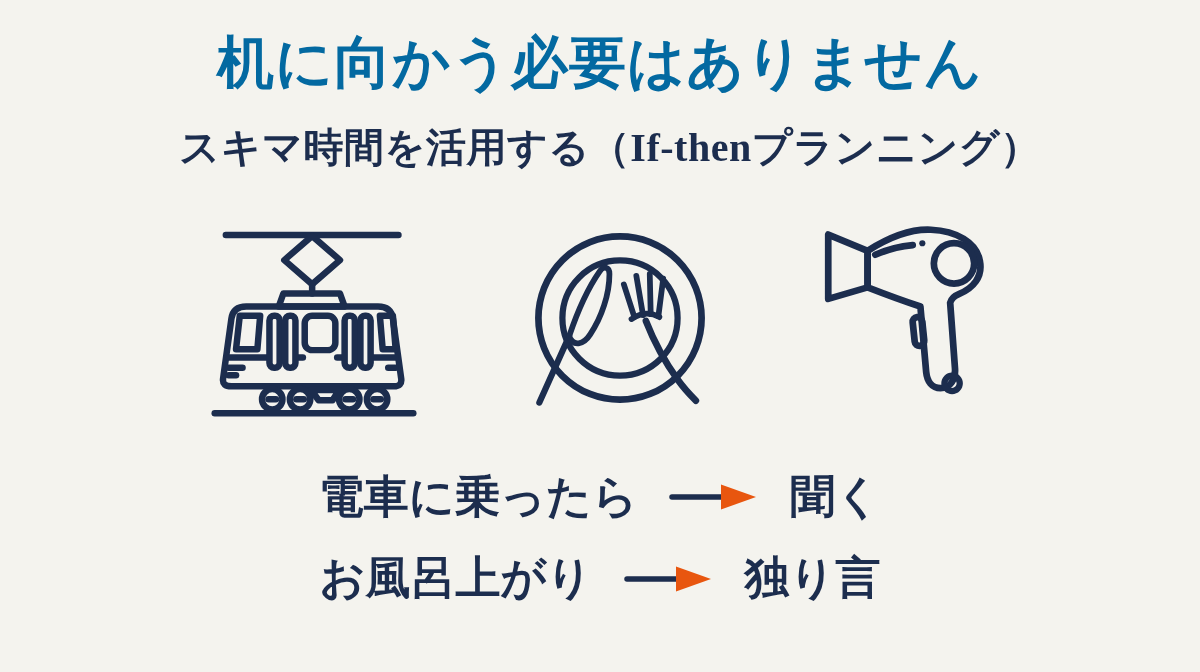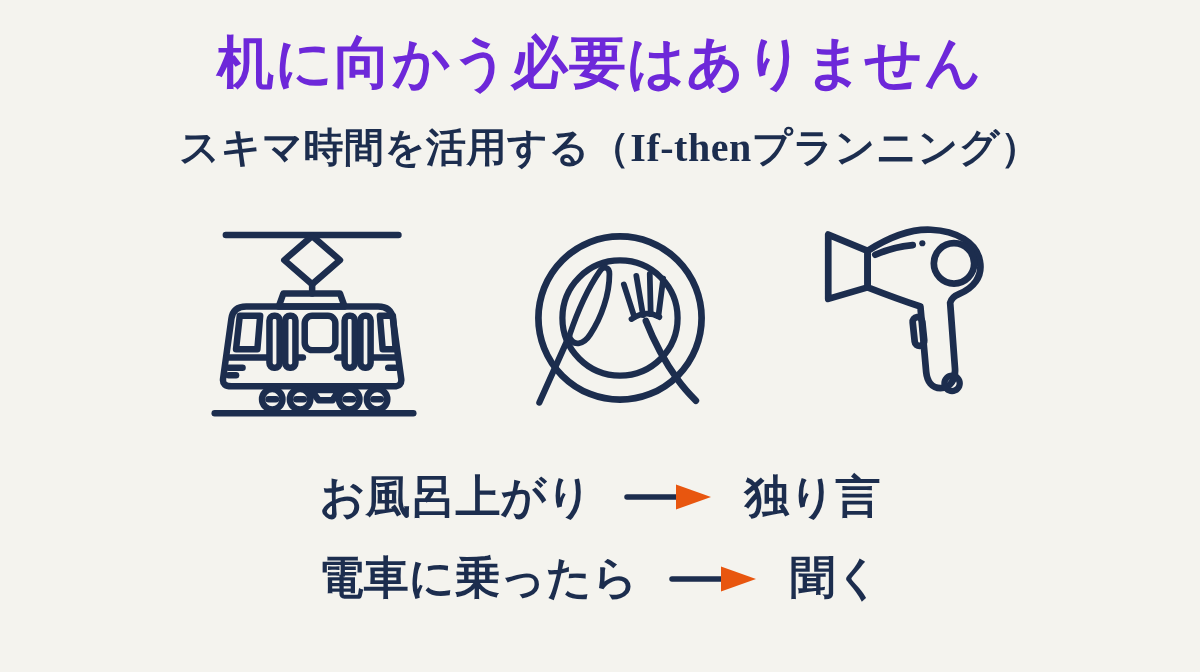--- a/index.html
+++ b/index.html
@@ -16,21 +16,21 @@
     display: flex;
     flex-direction: column;
     align-items: center;
     color: #1c2d4e;
   }
   .title {
     font-size: 57px;
     font-weight: 800;
     letter-spacing: 1px;
     line-height: 1.15;
-    color: #6d28d9;
+    color: #0369a1;
     text-align: center;
   }
   .subtitle {
     margin-top: 24px;
     font-family: "Liberation Serif", "DejaVu Serif", serif;
     font-size: 40px;
     font-weight: 600;
     letter-spacing: 0.5px;
     color: #1c2d4e;
     text-align: center;
@@ -139,36 +139,36 @@
           <circle cx="148" cy="166" r="8" stroke-width="6.5"></circle>
         </g>
       </svg>
     </div>
 
   </div>
 
   <div class="rules">
 
     <div class="rule-row">
+      <span>電車に乗ったら</span>
+      <span class="rule-arrow">
+        <svg width="92" height="30" viewBox="0 0 92 30" aria-hidden="true">
+          <line x1="4" y1="15" x2="55" y2="15" stroke="#1c2d4e" stroke-width="5.5" stroke-linecap="round"></line>
+          <polygon points="53,2.5 88,15 53,27.5" fill="#e8560f"></polygon>
+        </svg>
+      </span>
+      <span>聞く</span>
+    </div>
+
+    <div class="rule-row">
       <span>お風呂上がり</span>
       <span class="rule-arrow">
         <svg width="92" height="30" viewBox="0 0 92 30" aria-hidden="true">
           <line x1="4" y1="15" x2="55" y2="15" stroke="#1c2d4e" stroke-width="5.5" stroke-linecap="round"></line>
           <polygon points="53,2.5 88,15 53,27.5" fill="#e8560f"></polygon>
         </svg>
       </span>
       <span>独り言</span>
     </div>
 
-    <div class="rule-row">
-      <span>電車に乗ったら</span>
-      <span class="rule-arrow">
-        <svg width="92" height="30" viewBox="0 0 92 30" aria-hidden="true">
-          <line x1="4" y1="15" x2="55" y2="15" stroke="#1c2d4e" stroke-width="5.5" stroke-linecap="round"></line>
-          <polygon points="53,2.5 88,15 53,27.5" fill="#e8560f"></polygon>
-        </svg>
-      </span>
-      <span>聞く</span>
-    </div>
-
   </div>
 
 </div>
 
 </body></html>

